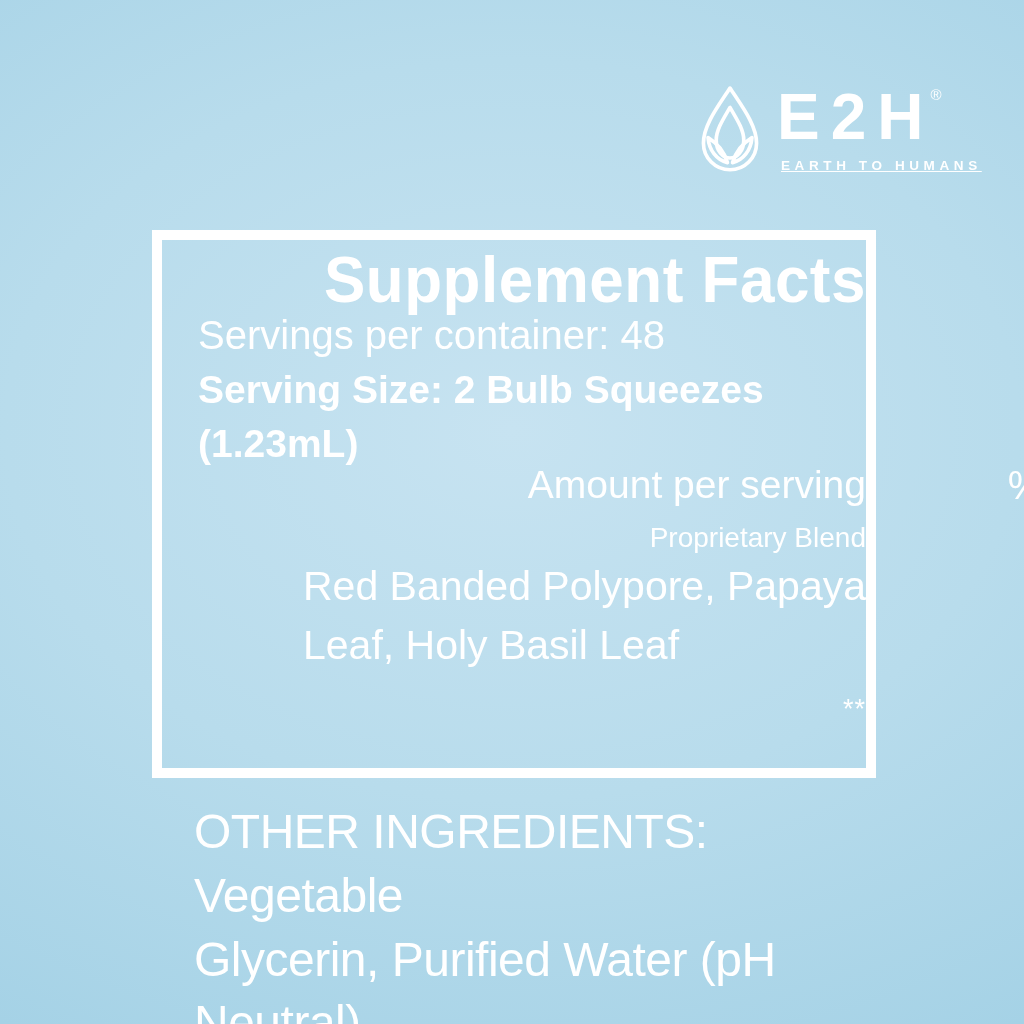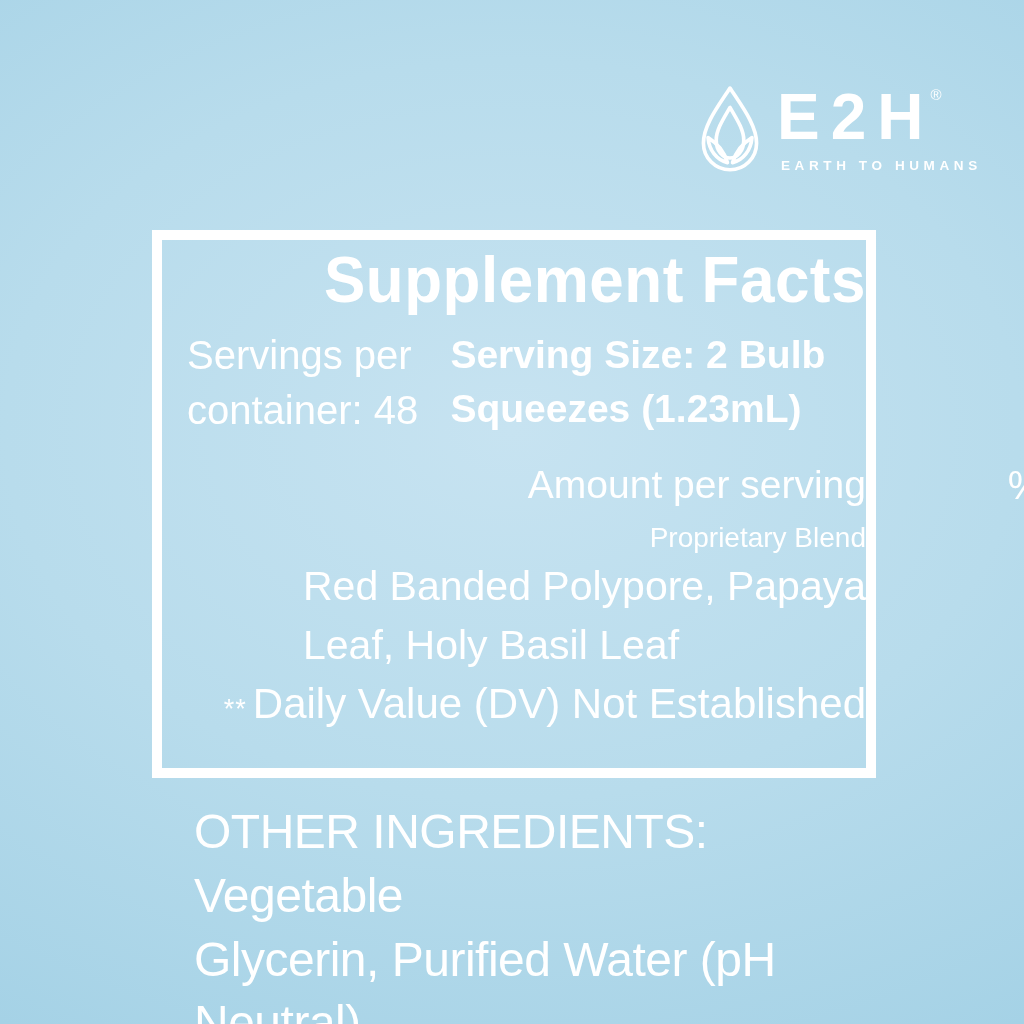--- a/index.html
+++ b/index.html
@@ -20,36 +20,37 @@
   .brand-text{display:flex;flex-direction:column;}
   .brand-name-row{display:flex;align-items:flex-start;line-height:1;}
   .brand-name{
     font-size:64px;font-weight:bold;letter-spacing:11px;line-height:1;
     transform:scaleY(1.02);
   }
   .brand-reg{font-size:15px;line-height:1;margin-top:2px;margin-left:-4px;}
   .brand-tagline{
     font-size:13.5px;letter-spacing:4.6px;margin-top:9px;margin-left:4px;
     font-weight:bold;
+    text-decoration:underline;
   }
 
   
   .panel{
     position:absolute;left:152px;top:230px;width:724px;height:548px;
     border:10px solid #ffffff;box-sizing:border-box;
     display:flex;flex-direction:column;align-items:flex-end;
   }
   .sep{height:10px;background:#ffffff;flex:none;}
   .sep-thin{height:6px;background:#ffffff;flex:none;}
   .row{flex:none;display:flex;align-items:center;box-sizing:border-box;position:relative;}
 
   .row-title{height:78px;padding-left:24px;}
   .panel-title{font-size:62px;font-weight:bold;letter-spacing:0.5px;transform:scaleY(1.04);}
 
-  .row-servings{height:122px;flex-direction:row;align-items:flex-start;justify-content:center;padding-left:25px;}
+  .row-servings{height:122px;flex-direction:column;align-items:flex-start;justify-content:center;padding-left:36px;}
   .servings-line{font-size:40px;line-height:1.38;}
   .serving-size-line{font-size:39px;font-weight:bold;line-height:1.38;}
 
   .row-amount{height:50px;padding-left:16px;}
   .amount-label{font-size:39px;}
   .dv-label{position:absolute;left:496px;top:50%;transform:translateY(-50%);font-size:40px;}
 
   .row-blend{height:44px;padding-left:22px;}
   .blend-name{font-size:28px;}
   .blend-dv{position:absolute;left:530px;top:50%;transform:translateY(-42%);font-size:34px;letter-spacing:2px;}
@@ -119,21 +120,20 @@
 
     <div class="row row-ingredients">
       <span class="blend-ingredients pre">Red Banded Polypore, Papaya
 Leaf, Holy Basil Leaf</span>
     </div>
 
     <div class="sep"></div>
 
     <div class="row row-footnote">
       <span class="footnote-marker">**</span>
-      <span class="footnote-text">Daily Value (DV) Not Established</span>
     </div>
 
   </div>
 
   <div class="other-ingredients pre">OTHER INGREDIENTS: Vegetable
 Glycerin, Purified Water (pH Neutral)</div>
 
 </div>
 
 </body></html>

